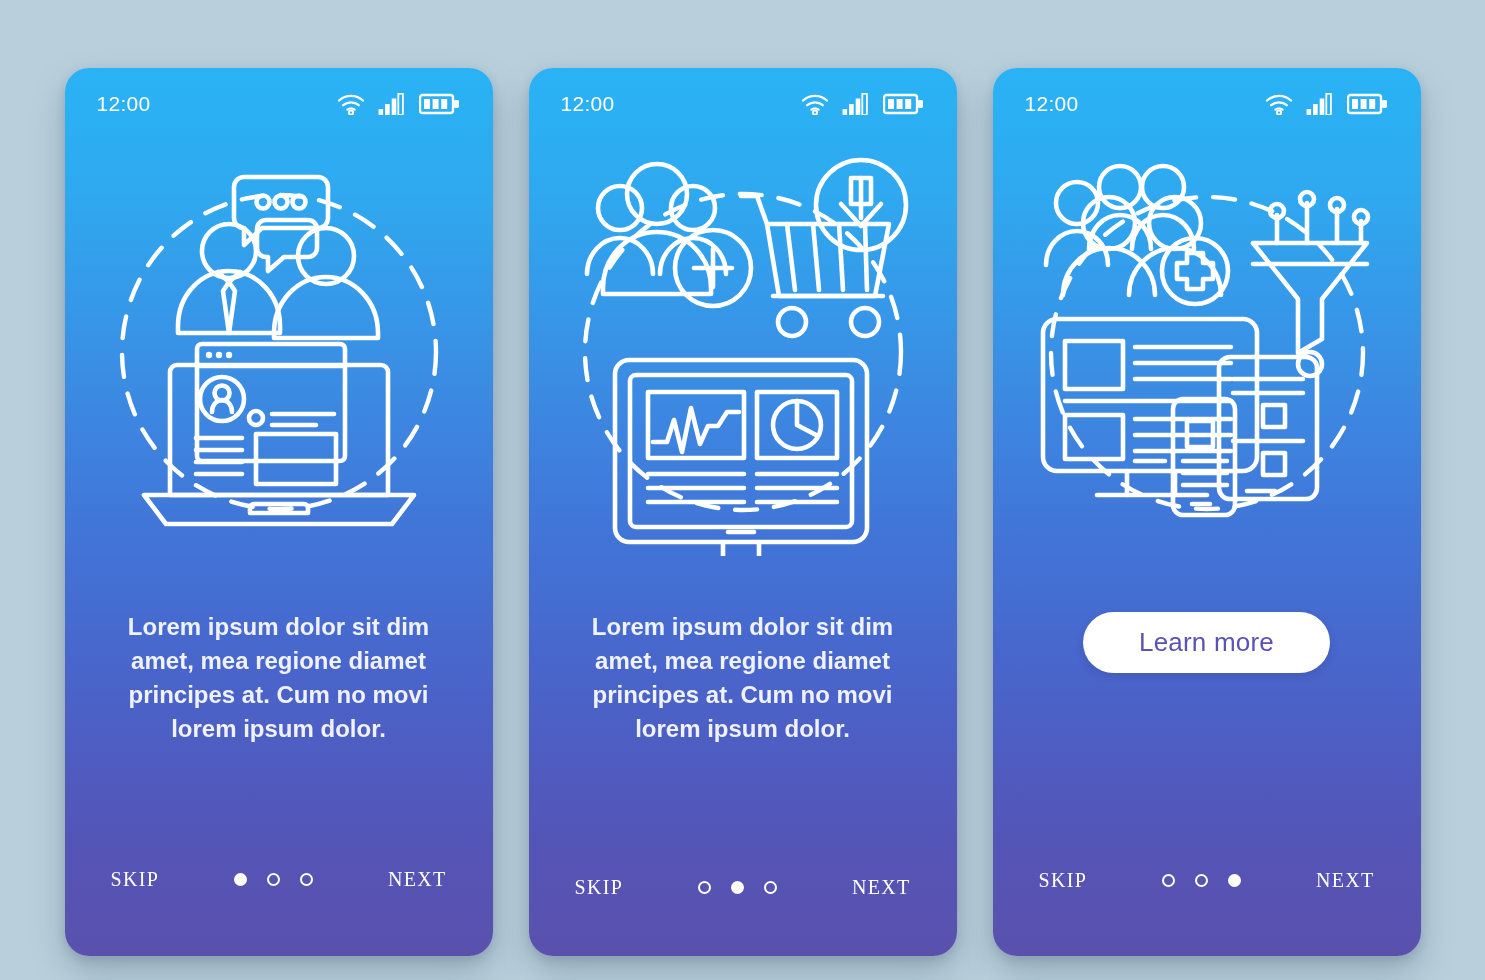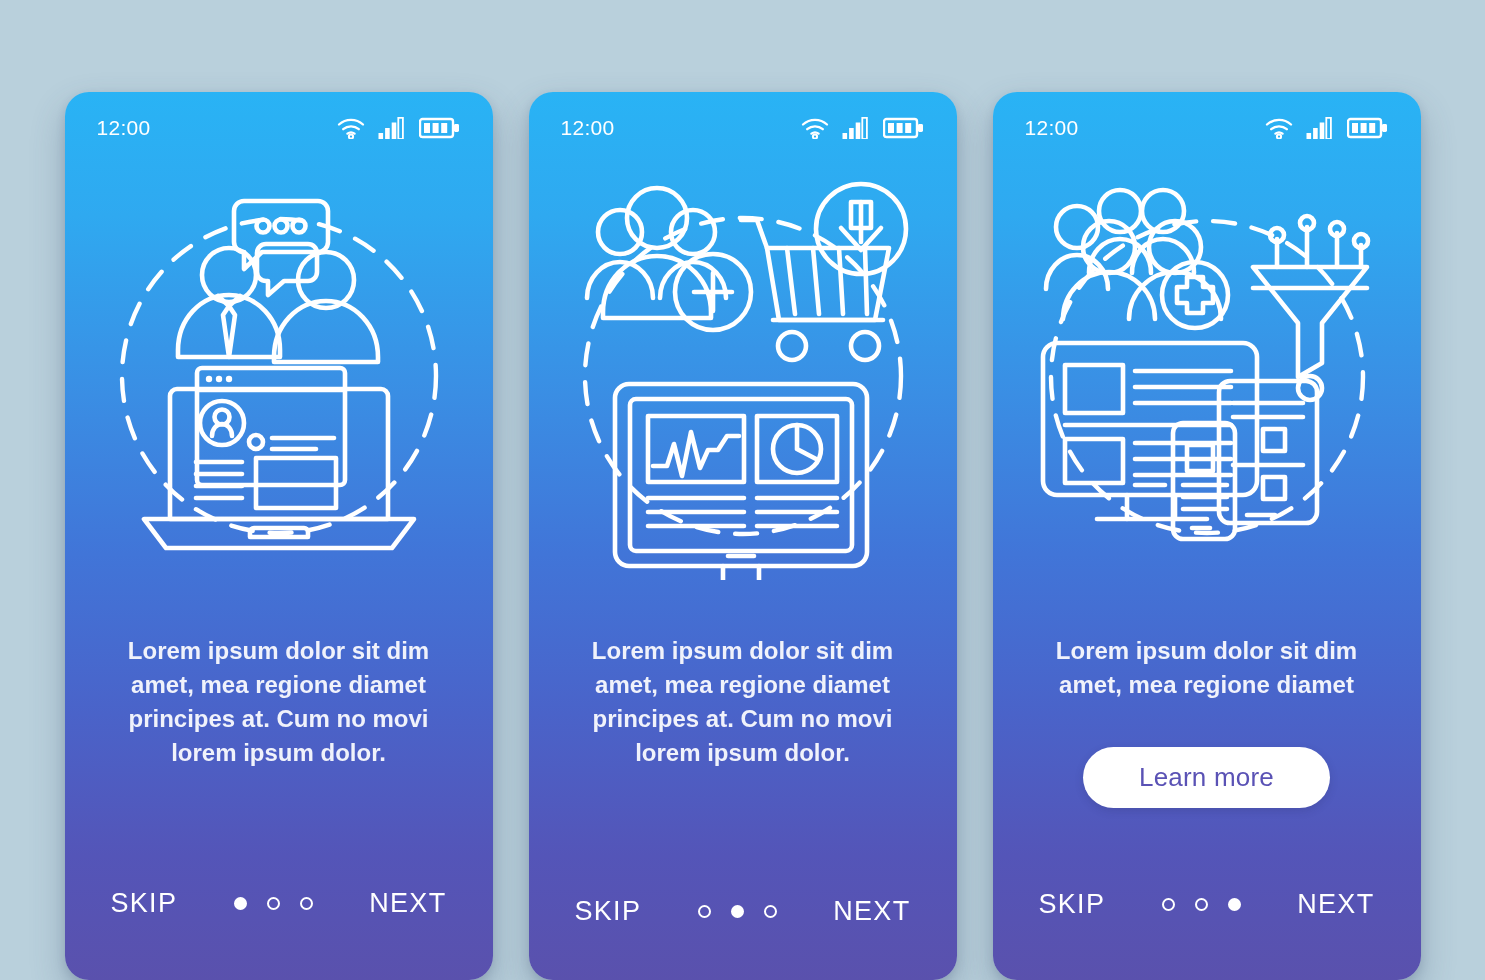--- a/index.html
+++ b/index.html
@@ -14,21 +14,21 @@
     font-family: "Liberation Sans", sans-serif;
     overflow: hidden;
     position: relative;
   }
 
   .stage {
     position: absolute;
     inset: 0;
     display: flex;
     justify-content: center;
-    align-items: flex-end;
+    align-items: center;
     gap: 36px;
     padding-top: 44px;
     box-sizing: border-box;
   }
 
   
   .phone {
     position: relative;
     width: 428px;
     height: 888px;
@@ -129,22 +129,22 @@
     align-items: center;
     justify-content: space-between;
     padding: 0 44px 0 44px;
     height: 96px;
     box-sizing: border-box;
   }
   .nav-btn {
     background: none;
     border: none;
     color: #ffffff;
-    font-family: Liberation Sans, sans-serif;
-    font-size: 27px;
+    font-family: Liberation Serif, serif;
+    font-size: 20px;
     letter-spacing: 1.3px;
     cursor: pointer;
     padding: 6px 2px;
   }
   .dots {
     display: flex;
     align-items: center;
     gap: 20px;
   }
   .dot {
@@ -422,21 +422,20 @@
         <rect x="228" y="292" width="22" height="22"></rect>
         <path d="M212 330 h28"></path>
 
         <rect x="138" y="238" width="62" height="116" rx="10"></rect>
         <rect x="152" y="260" width="26" height="26"></rect>
         <path d="M148 300 h44 M148 312 h44 M148 324 h44"></path>
         <path d="M157 343 h18"></path>
       </svg>
     </div>
 
-    <p class="desc">Lorem ipsum dolor sit dim amet, mea regione diamet</p>
 
     <div class="cta-row">
       <button class="cta">Learn more</button>
     </div>
 
     <div class="spacer"></div>
 
     <div class="nav">
       <button class="nav-btn">SKIP</button>
       <div class="dots">

